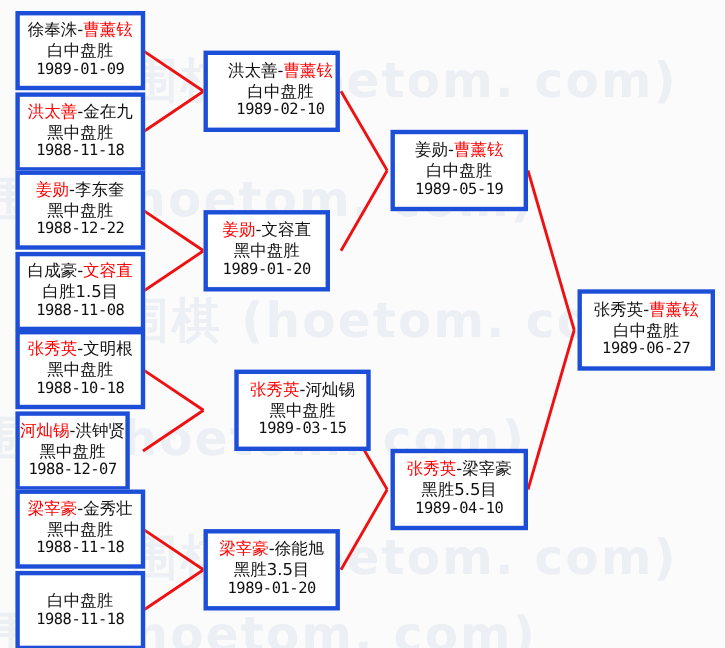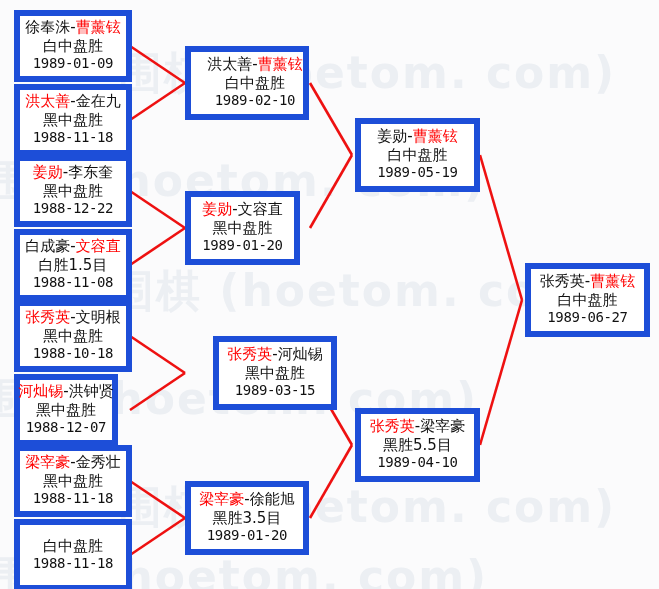--- a/index.html
+++ b/index.html
@@ -24,21 +24,21 @@
   .wm.r3{left:-20px;top:370px;}
   .wm.r4{left:118px;top:478px;}
   .wm.r5{left:-10px;top:548px;}
 
   
   #lines{position:absolute;left:0;top:0;z-index:2;}
 
   
   .box{position:absolute;z-index:3;
     background:#ffffff;
-    border:6px solid #1d4ed8;
+    border:4px solid #1d4ed8;
     box-sizing:border-box;
     display:flex;flex-direction:column;
     align-items:center;justify-content:center;
     line-height:1.24;
     padding:2px 0 3px 0;
   }
   .pl{white-space:nowrap;font-size:15px;color:#111;}
   .pl .w{color:#ff0000;}
   .res{white-space:nowrap;font-size:15px;color:#111;}
   .dt{white-space:nowrap;font-size:14px;color:#111;

